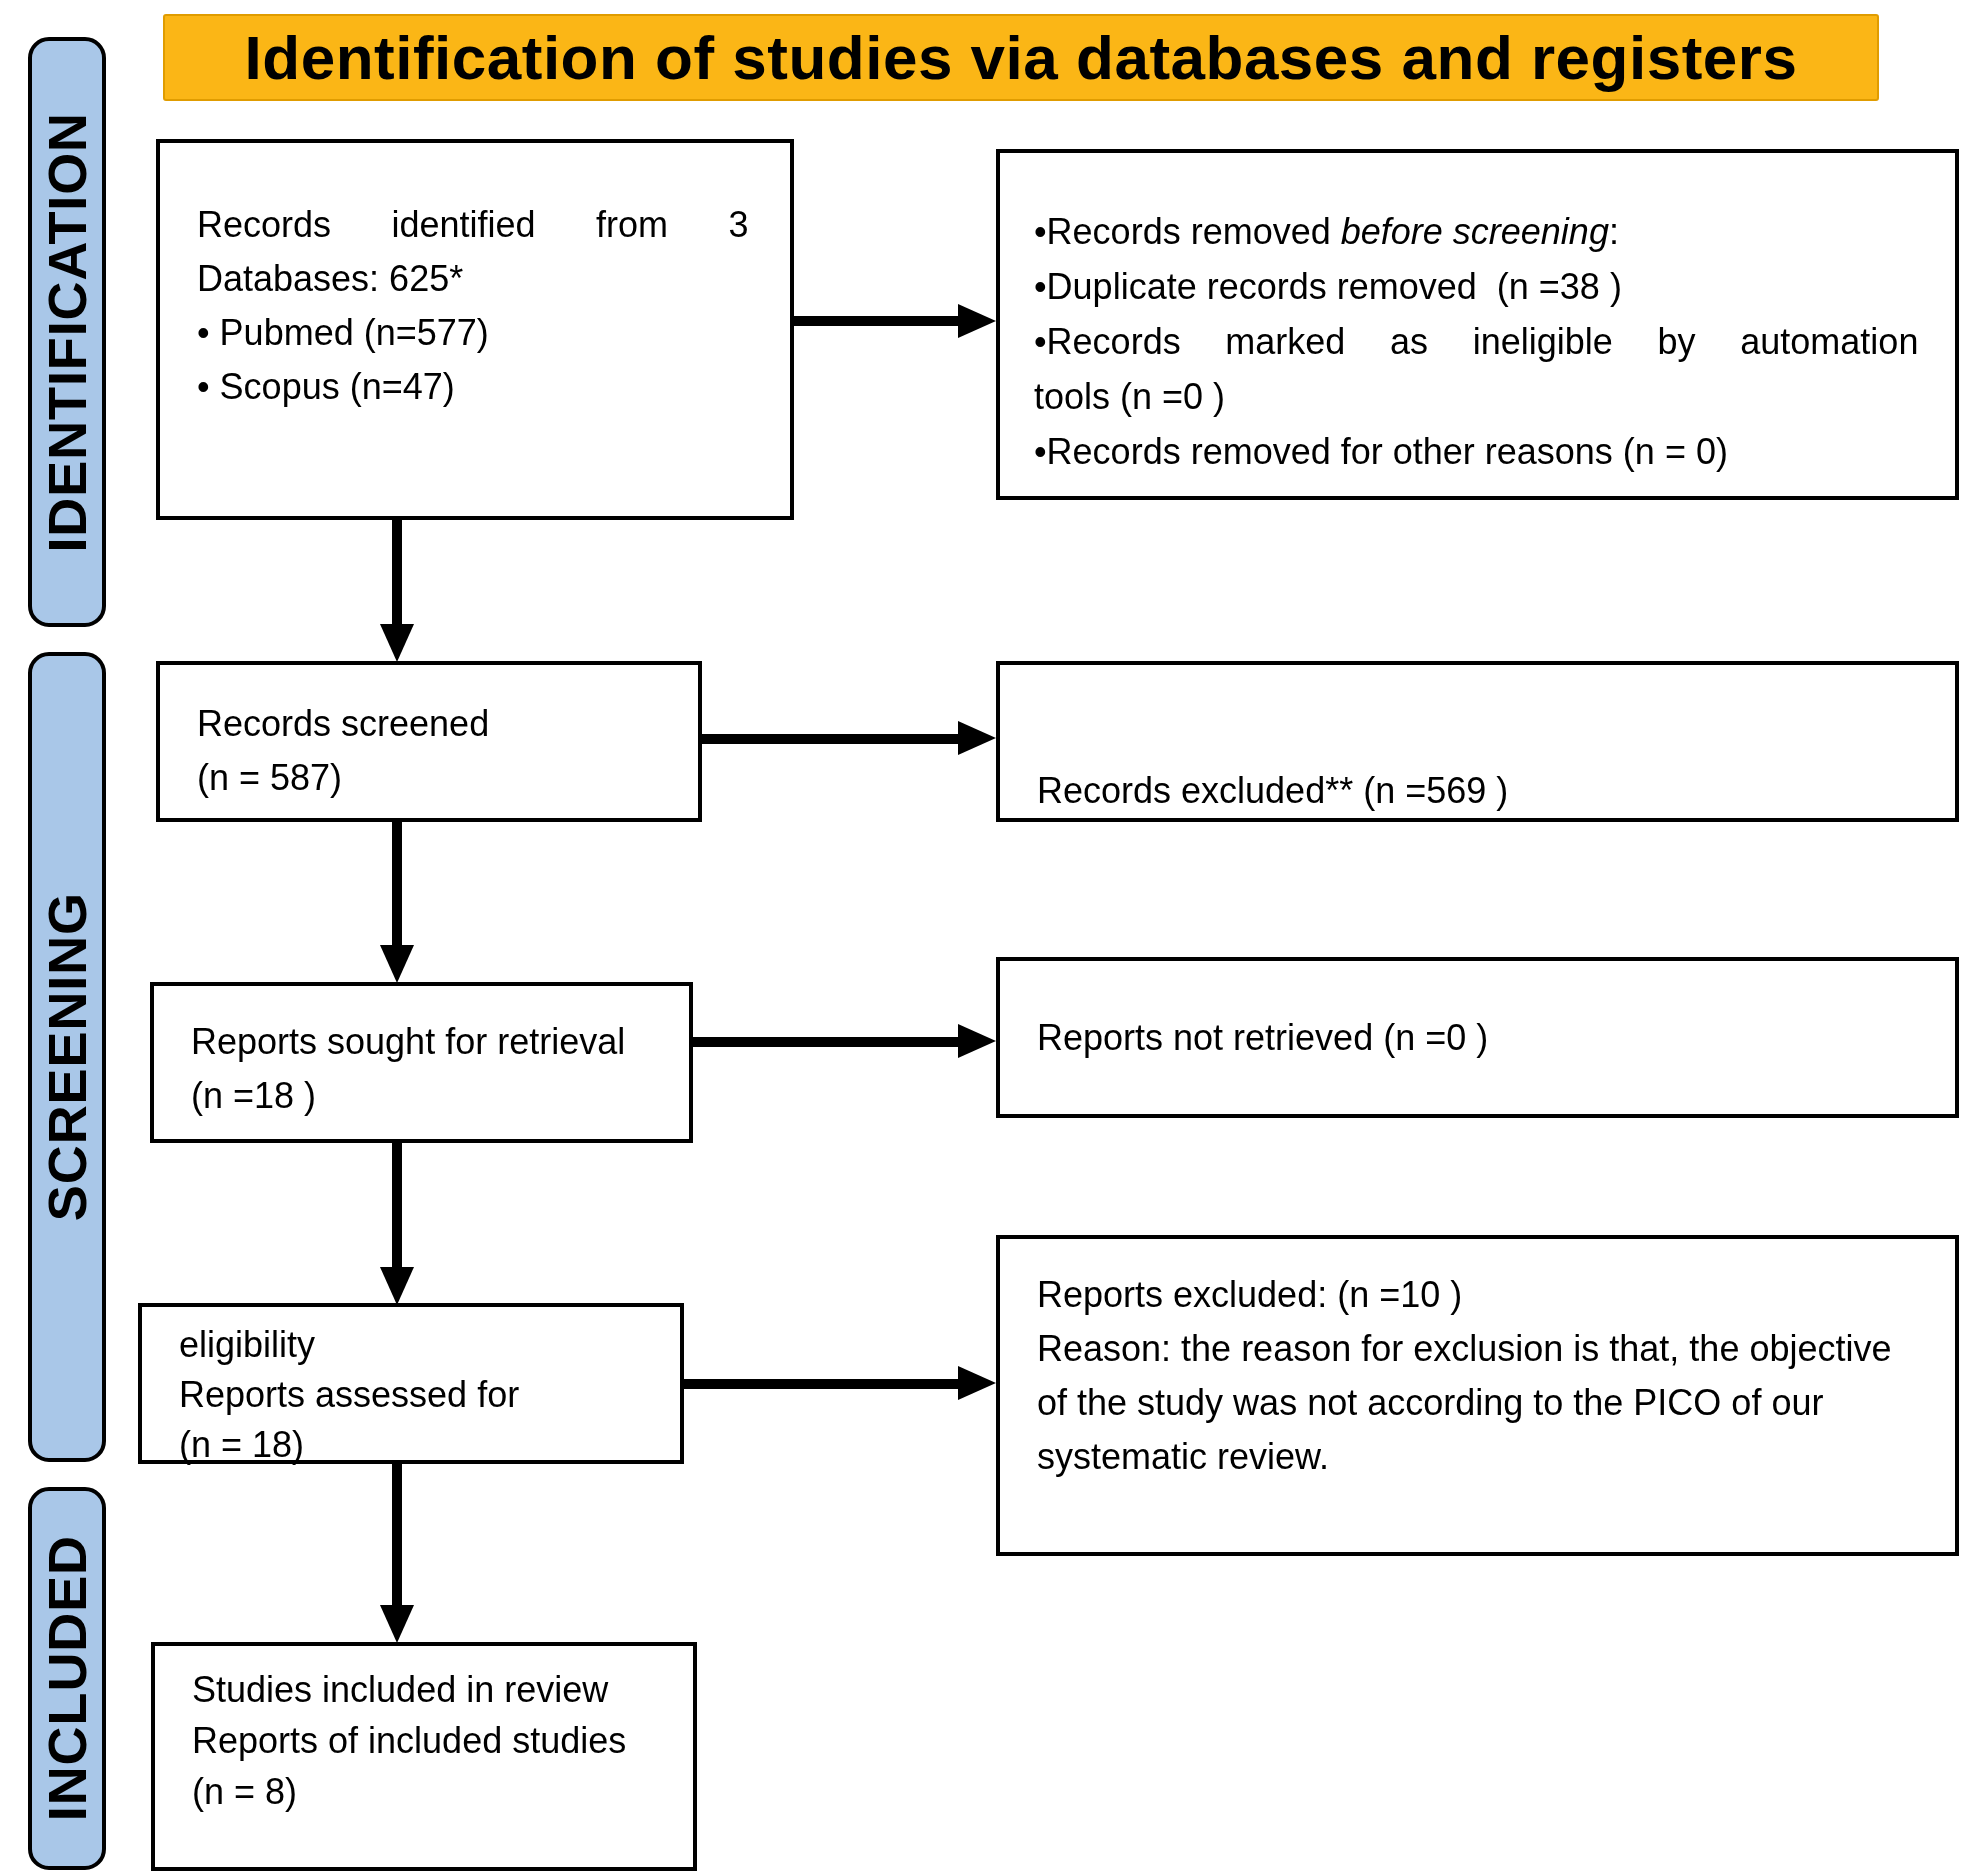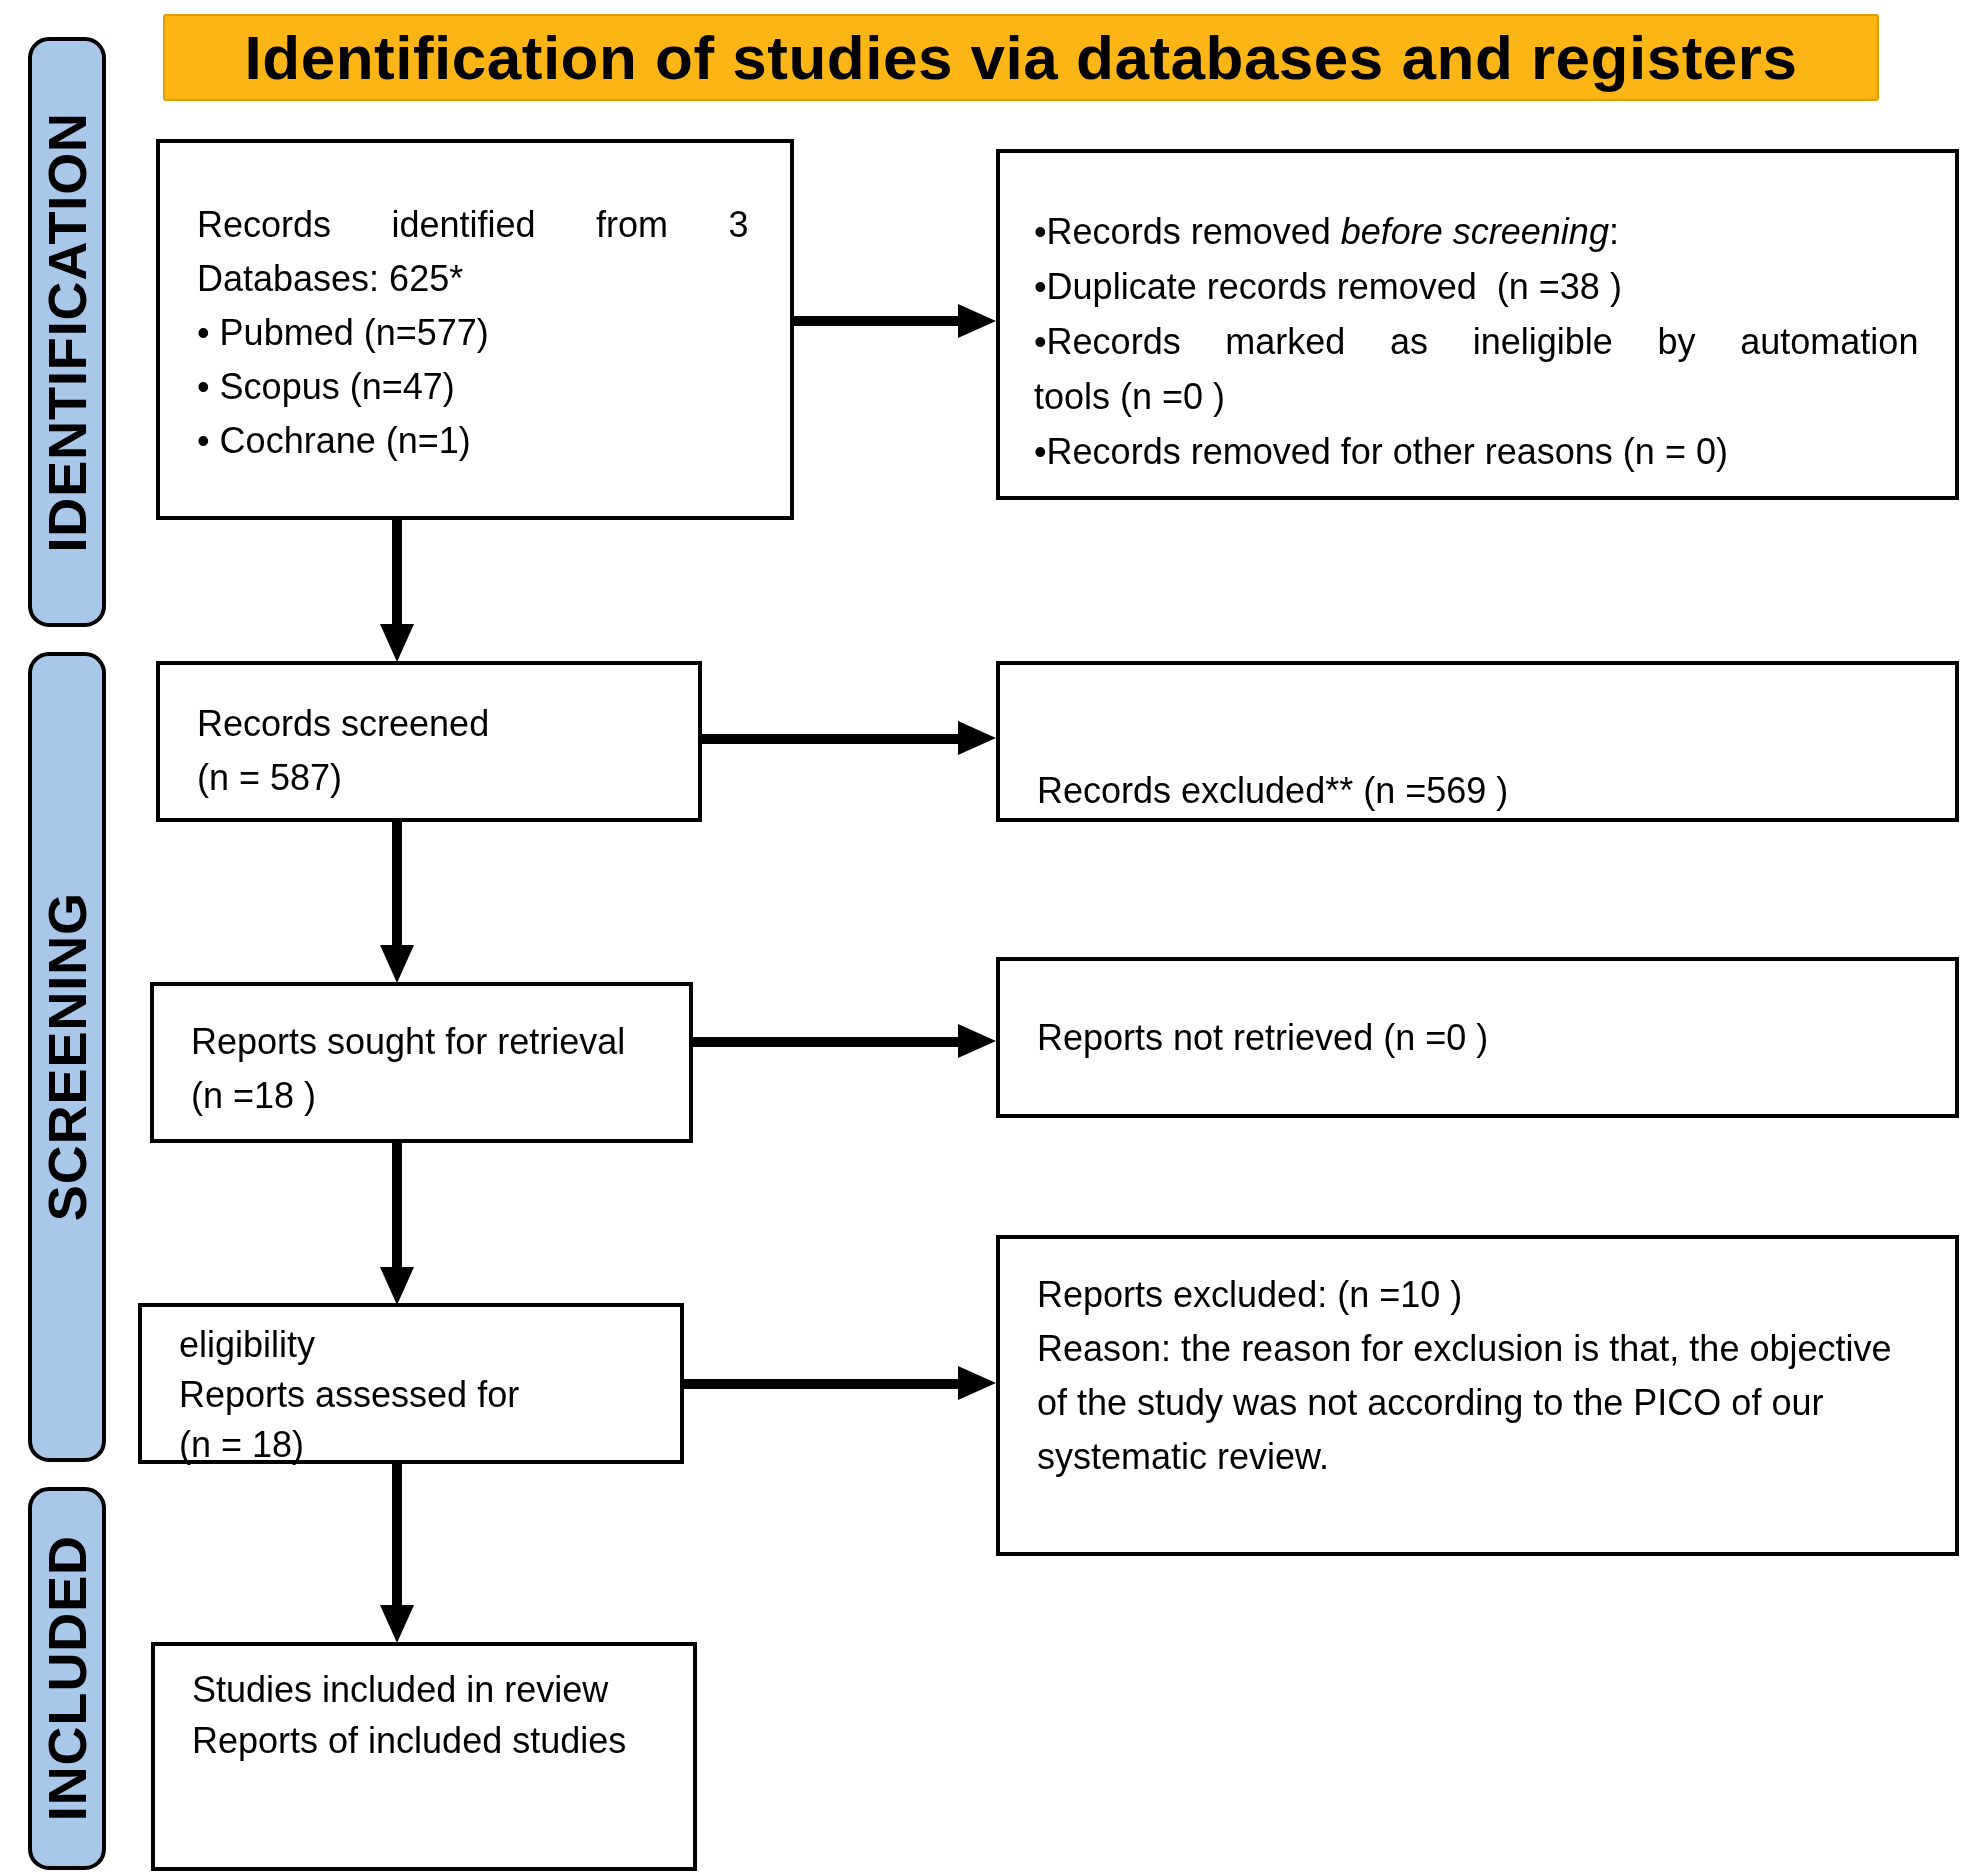--- a/index.html
+++ b/index.html
@@ -92,21 +92,20 @@
   </div>
   <div class="stage included">
     <div class="vtext">INCLUDED</div>
   </div>
 
   <div class="fbox b1">
     <div class="justify-last">Records identified from 3</div>
     <div>Databases: 625*</div>
     <div>• Pubmed (n=577)</div>
     <div>• Scopus (n=47)</div>
-    <div>• Cochrane (n=1)</div>
   </div>
 
   <div class="fbox b2">
     <div><span>•Records removed </span><span class="it">before screening</span><span>:</span></div>
     <div class="prewrap">•Duplicate records removed  (n =38 )</div>
     <div class="justify-last">•Records marked as ineligible by automation</div>
     <div>tools (n =0 )</div>
     <div>•Records removed for other reasons (n = 0)</div>
   </div>
 
@@ -135,20 +134,21 @@
   </div>
 
   <div class="fbox b8">
     <div>Reports excluded: (n =10 )</div>
     <div>Reason: the reason for exclusion is that, the objective of the study was not according to the PICO of our systematic review.</div>
   </div>
 
   <div class="fbox b9">
     <div>Studies included in review</div>
     <div>Reports of included studies</div>
+    <div>(n = 8)</div>
   </div>
 
   <div class="shaft-h" style="left:794px;top:316px;width:165px;"></div>
   <div class="head-r" style="left:958px;top:304px;"></div>
 
   <div class="shaft-v" style="left:392px;top:520px;height:106px;"></div>
   <div class="head-d" style="left:380px;top:624px;"></div>
 
   <div class="shaft-h" style="left:702px;top:734px;width:257px;"></div>
   <div class="head-r" style="left:958px;top:721px;"></div>

